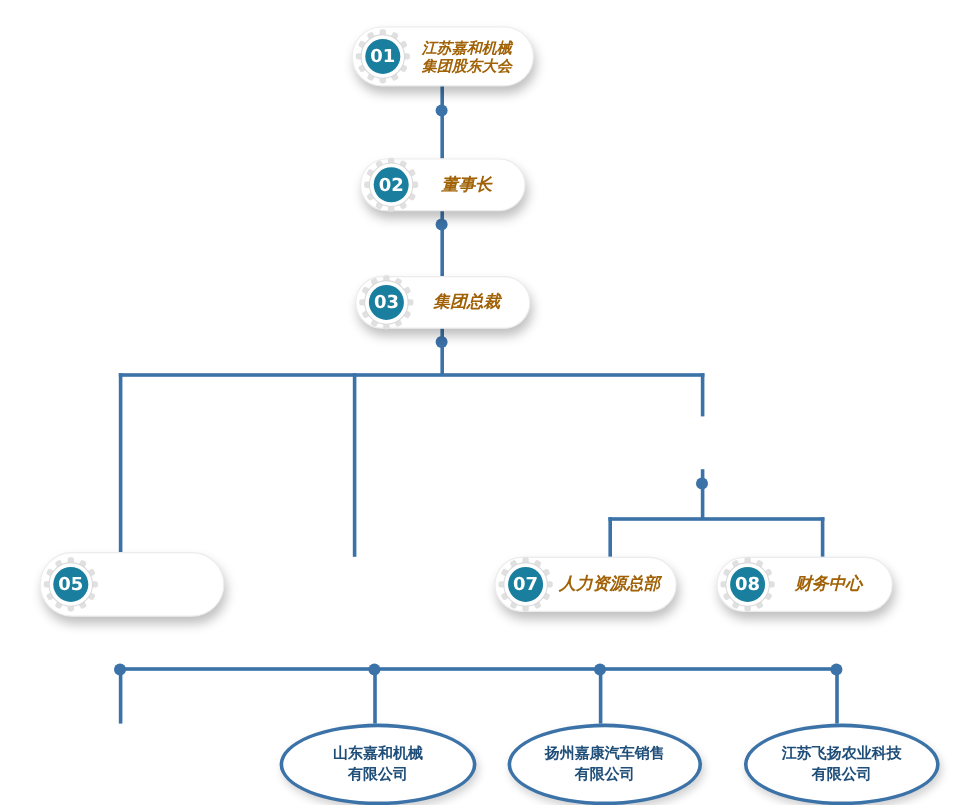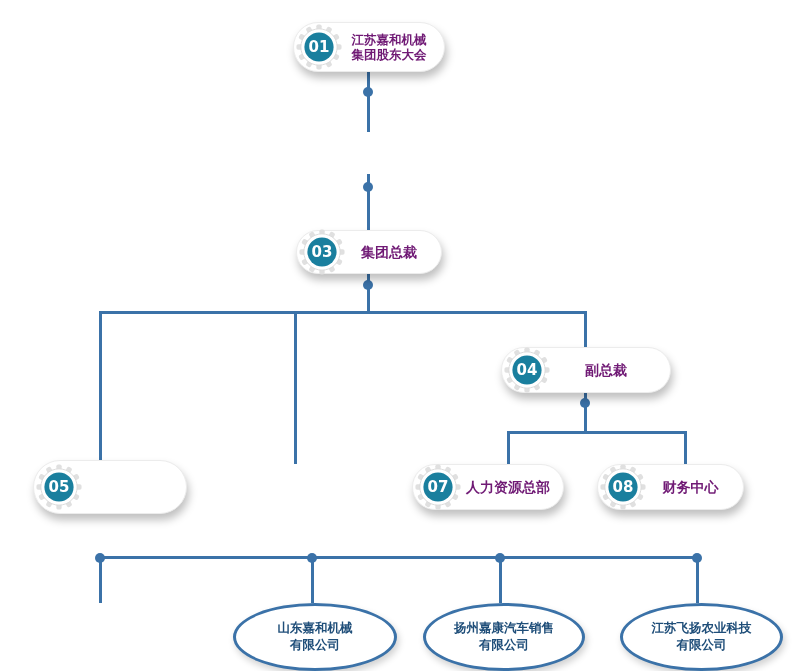--- a/index.html
+++ b/index.html
@@ -11,22 +11,22 @@
   .hline{position:absolute;height:3px;background:#3b72a8;}
   .dot{position:absolute;width:10px;height:10px;border-radius:50%;background:#3b72a8;transform:translate(-50%,-50%);}
 
   
   .pill{position:absolute;display:flex;align-items:center;background:#fff;border:1px solid #ececec;
         border-radius:999px;box-shadow:2px 6px 9px rgba(0,0,0,.25);}
   .gear{position:relative;width:46px;height:46px;flex:0 0 auto;margin-left:2px;}
   .gear-svg{width:100%;height:100%;display:block;}
   .gear-num{position:absolute;left:0;top:0;right:0;bottom:0;display:flex;align-items:center;justify-content:center;
             color:#ffffff;font-weight:bold;font-size:15px;}
-  .pill .label{flex:1;text-align:center;color:#701a75;font-weight:bold;font-size:14px;
-               white-space:pre;line-height:1.2;padding:0 12px 0 4px;}
+  .pill .label{flex:1;text-align:center;color:#a16207;font-weight:bold;font-size:14px;
+               white-space:pre;line-height:1.2;padding:0 12px 0 4px;font-style:italic;}
   .pill.twoline .label{font-size:12.5px;}
 
   .n1{left:293px;top:22px;width:150px;height:48px;}
   .n2{left:300px;top:132px;width:136px;height:42px;}
   .n3{left:296px;top:230px;width:144px;height:42px;}
   .n4{left:501px;top:347px;width:168px;height:44px;}
   .n5{left:33px;top:460px;width:152px;height:52px;}
   .n6{left:222px;top:464px;width:144px;height:44px;}
   .n7{left:412px;top:464px;width:150px;height:44px;}
   .n8{left:597px;top:464px;width:145px;height:44px;}
@@ -98,40 +98,40 @@
     <span class="gear">
       <svg class="gear-svg" viewBox="0 0 52 52">
           <use href="#gear"></use>
         </svg>
       <span class="gear-num">01</span>
     </span>
     <span class="label">江苏嘉和机械
 集团股东大会</span>
   </div>
 
+  <div class="pill n2">
+    <span class="gear">
+      <svg class="gear-svg" viewBox="0 0 52 52">
+          <use href="#gear"></use>
+        </svg>
+      <span class="gear-num">02</span>
+    </span>
+    <span class="label">董事长</span>
+  </div>
 
   <div class="pill n3">
     <span class="gear">
       <svg class="gear-svg" viewBox="0 0 52 52">
           <use href="#gear"></use>
         </svg>
       <span class="gear-num">03</span>
     </span>
     <span class="label">集团总裁</span>
   </div>
 
-  <div class="pill n4">
-    <span class="gear">
-      <svg class="gear-svg" viewBox="0 0 52 52">
-          <use href="#gear"></use>
-        </svg>
-      <span class="gear-num">04</span>
-    </span>
-    <span class="label">副总裁</span>
-  </div>
 
   <div class="pill twoline n5">
     <span class="gear">
       <svg class="gear-svg" viewBox="0 0 52 52">
           <use href="#gear"></use>
         </svg>
       <span class="gear-num">05</span>
     </span>
   </div>
 

